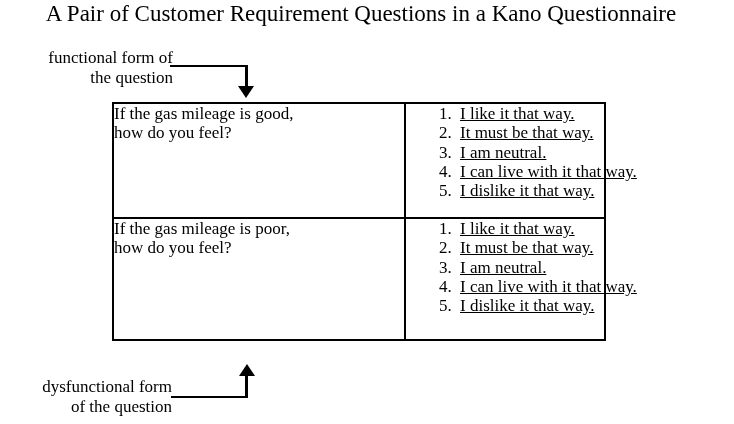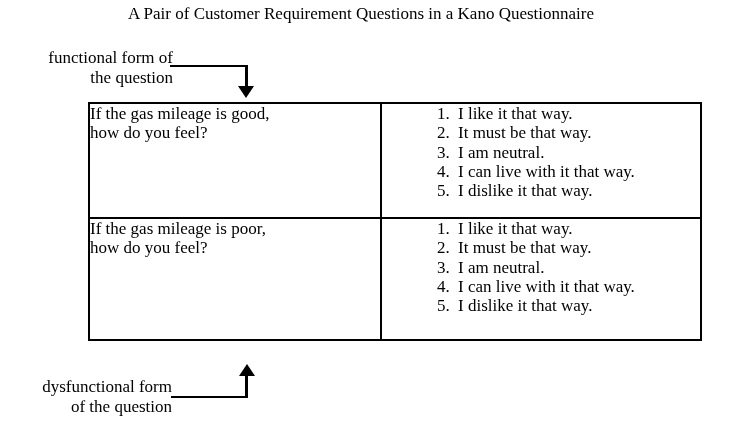--- a/index.html
+++ b/index.html
@@ -16,21 +16,21 @@
     overflow: hidden;
   }
 
   
   #figure-title {
     position: absolute;
     left: 0;
     top: 3px;
     width: 722px;
     text-align: center;
-    font-size: 17px;
+    font-size: 23px;
     line-height: 21px;
     white-space: nowrap;
   }
 
   
   .callout-label {
     position: absolute;
     font-size: 17px;
     line-height: 20px;
     white-space: pre;
@@ -98,23 +98,23 @@
   #dysfunctional-leader-horizontal {
     left: 171px;
     top: 396px;
     width: 77px;
     height: 2px;
   }
 
   
   #questionnaire-table {
     position: absolute;
-    left: 88px;
+    left: 112px;
     top: 102px;
-    width: 614px;
+    width: 494px;
     border-collapse: collapse;
     table-layout: fixed;
   }
   #questionnaire-table td {
     border: 2px solid #000000;
     vertical-align: top;
     padding: 0;
   }
   .question-cell {
     width: 290px;
@@ -127,21 +127,22 @@
     font-size: 17px;
     line-height: 19px;
     white-space: pre-line;
   }
   .row-1 .question-cell { height: 113px; }
   .row-2 .question-cell { height: 120px; }
 
   .answer-list {
     list-style: none;
     margin: 0;
-    padding: 0 0 0 55px;
+    padding: 0 0 0 33px;
+    text-decoration: underline;
   }
   .answer-item {
     font-size: 17px;
     line-height: 19.3px;
     white-space: nowrap;
   }
   .answer-number {
     display: inline-block;
     width: 21px;
   }

